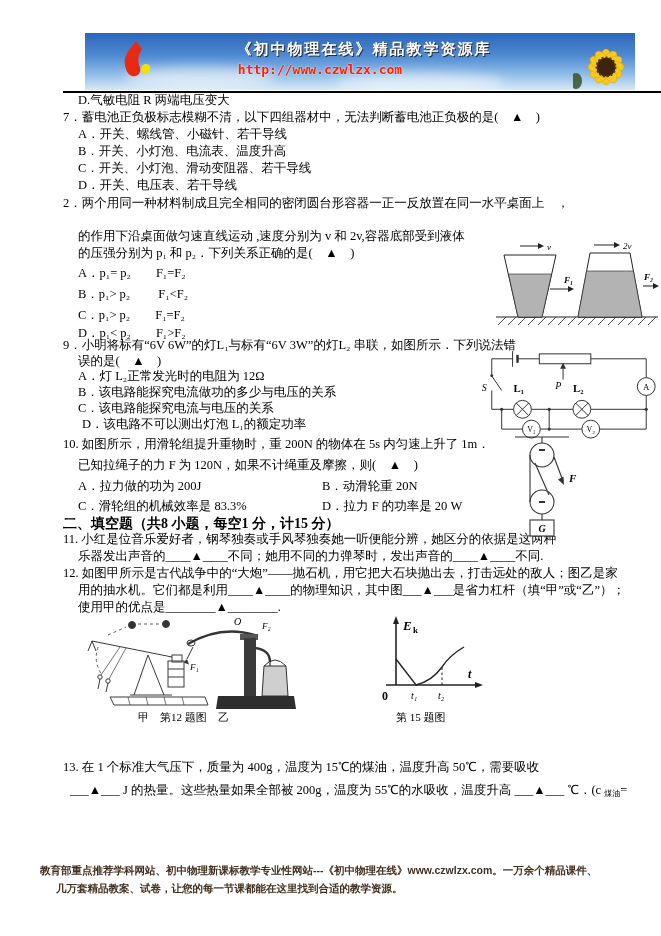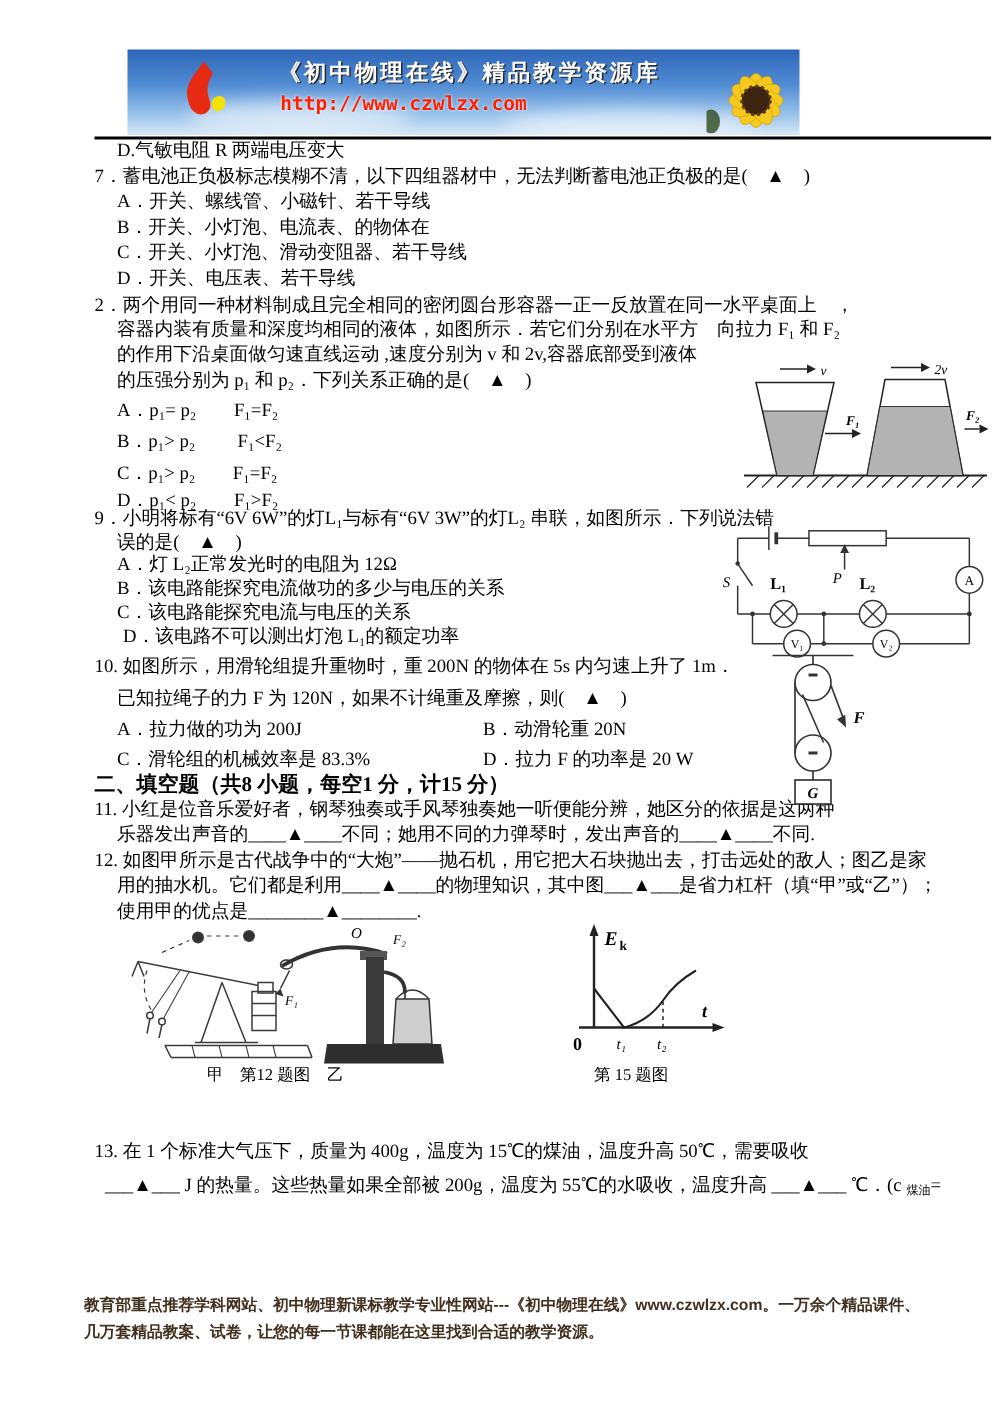--- a/index.html
+++ b/index.html
@@ -1,19 +1,19 @@
 <!DOCTYPE html>
 <html><head>
 <meta charset="utf-8">
 <style>
   html,body{margin:0;padding:0;background:#fff;}
   .page{position:relative;width:661px;height:936px;background:#fff;overflow:hidden;
         font-family:"Liberation Serif",serif;color:#000;}
   
-  .banner{position:absolute;left:85px;top:33px;width:448px;height:57px;overflow:hidden;
+  .banner{position:absolute;left:85px;top:33px;width:550px;height:57px;overflow:hidden;
           background:linear-gradient(180deg,#2e66b8 0%,#4f8ad2 40%,#8fbce8 72%,#d7e8f6 100%);}
   .cloud{position:absolute;background:#fff;border-radius:50%;filter:blur(6px);opacity:.55;}
   .c1{left:40px;top:34px;width:150px;height:22px;}
   .c2{left:250px;top:40px;width:170px;height:20px;}
   .banner-logo{position:absolute;left:30px;top:6px;}
   .banner-title{position:absolute;left:78px;right:70px;top:7px;text-align:center;
      font:bold 15px/18px "Liberation Sans",sans-serif;color:#fff;letter-spacing:2px;
      text-shadow:1px 1px 0 #2a2a2a;}
   .banner-url{position:absolute;left:70px;right:150px;top:29px;text-align:center;
      font:bold 13px/16px "DejaVu Sans Mono",monospace;color:#ff1e00;
@@ -61,26 +61,25 @@
       </g>
       <ellipse cx="3" cy="40" rx="6" ry="8" fill="#2f4a1e" opacity="0.8"></ellipse>
     </svg>
   </div>
   <div class="rule"></div>
 
   <div class="ln" style="left:78px;top:93px">D.气敏电阻 R 两端电压变大</div>
 
   <div class="ln" style="left:63px;top:110px">7．蓄电池正负极标志模糊不清，以下四组器材中，无法判断蓄电池正负极的是(　▲　)</div>
   <div class="ln" style="left:78px;top:127px">A．开关、螺线管、小磁针、若干导线</div>
-  <div class="ln" style="left:78px;top:144px">B．开关、小灯泡、电流表、的物体在</div>
+  <div class="ln" style="left:78px;top:144px">B．开关、小灯泡、电流表、温度升高</div>
   <div class="ln" style="left:78px;top:161px">C．开关、小灯泡、滑动变阻器、若干导线</div>
   <div class="ln" style="left:78px;top:178px">D．开关、电压表、若干导线</div>
 
   <div class="ln" style="left:63px;top:196px">2．两个用同一种材料制成且完全相同的密闭圆台形容器一正一反放置在同一水平桌面上　，</div>
-  <div class="ln" style="left:78px;top:212px">容器内装有质量和深度均相同的液体，如图所示．若它们分别在水平方　向拉力 F₁ 和 F₂</div>
   <div class="ln" style="left:78px;top:229px">的作用下沿桌面做匀速直线运动 ,速度分别为 v 和 2v,容器底部受到液体</div>
   <div class="ln" style="left:78px;top:246px">的压强分别为 p₁ 和 p₂．下列关系正确的是(　▲　)</div>
   <div class="ln" style="left:78px;top:266px">A．p₁= p₂　　F₁=F₂</div>
   <div class="ln" style="left:78px;top:287px">B．p₁&gt; p₂　　 F₁&lt;F₂</div>
   <div class="ln" style="left:78px;top:308px">C．p₁&gt; p₂　　F₁=F₂</div>
   <div class="ln" style="left:78px;top:326px">D．p₁&lt; p₂　　F₁&gt;F₂</div>
 
   <div class="ln" style="left:63px;top:338px">9．小明将标有“6V 6W”的灯L₁与标有“6V 3W”的灯L₂ 串联，如图所示．下列说法错</div>
   <div class="ln" style="left:78px;top:354px">误的是(　▲　)</div>
   <div class="ln" style="left:78px;top:369px">A．灯 L₂正常发光时的电阻为 12Ω</div>
@@ -259,16 +258,16 @@
     <path d="M18,46 L38,72 Q54,68 64,54 Q72,42 86,34" stroke="#222" stroke-width="1.4" fill="none"></path>
     <line x1="64" y1="72" x2="64" y2="54" stroke="#222" stroke-width="1" stroke-dasharray="2.5 2.5"></line>
     <text x="25" y="17" font-size="13" font-weight="bold" font-style="italic">E</text>
     <text x="35" y="20" font-size="9" font-weight="bold">k</text>
     <text x="90" y="65" font-size="12" font-weight="bold" font-style="italic">t</text>
     <text x="4" y="87" font-size="12" font-weight="bold">0</text>
     <text x="33" y="86" font-size="10" font-style="italic">t₁</text>
     <text x="60" y="86" font-size="10" font-style="italic">t₂</text>
   </svg>
 
-  <div class="footer-line" style="left:56px;top:862px">教育部重点推荐学科网站、初中物理新课标教学专业性网站---《初中物理在线》www.czwlzx.com。一万余个精品课件、</div>
+  <div class="footer-line" style="left:40px;top:862px">教育部重点推荐学科网站、初中物理新课标教学专业性网站---《初中物理在线》www.czwlzx.com。一万余个精品课件、</div>
   <div class="footer-line" style="left:56px;top:880px">几万套精品教案、试卷，让您的每一节课都能在这里找到合适的教学资源。</div>
 
 </div>
 
 </body></html>

